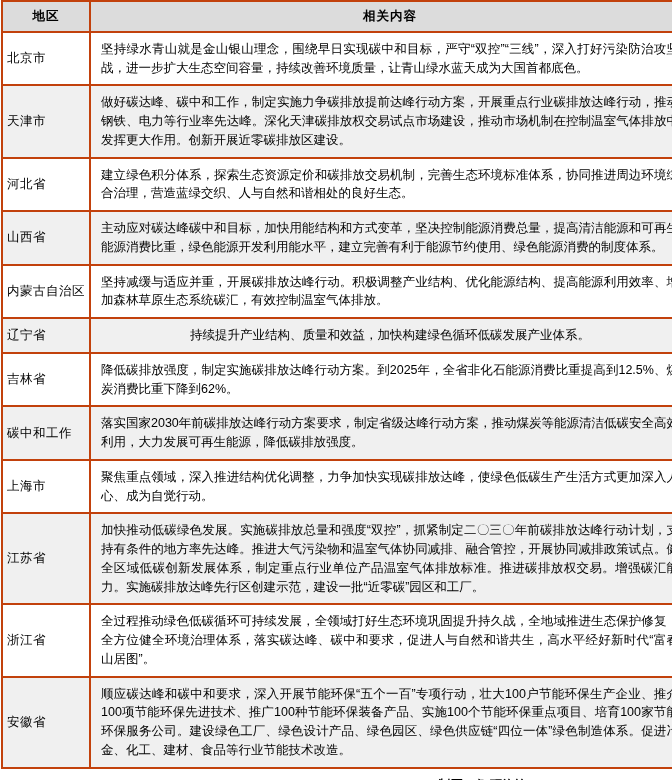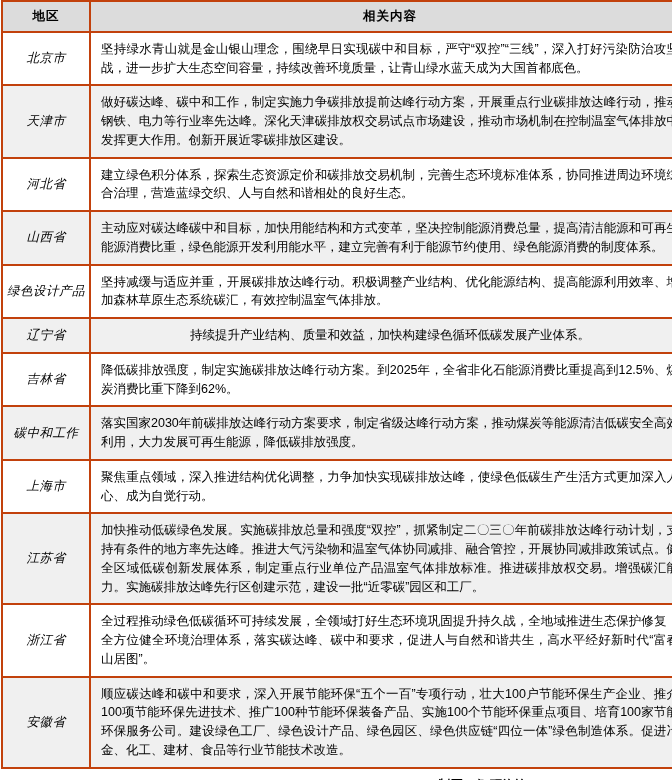--- a/index.html
+++ b/index.html
@@ -42,26 +42,24 @@
     font-weight: bold;
     text-align: center;
     padding: 5px 4px;
     font-size: 13px;
     letter-spacing: 1px;
   }
   th.col-region { width: 78px; }
   th.col-content { width: 590px; }
 
   td.region {
-    text-align: center;
     padding: 6px 4px;
     font-size: 12.5px;
     letter-spacing: 0.5px;
     background: #ffffff;
-    font-style: italic;
   }
   td.content {
     padding: 7px 10px;
     text-align: justify;
     text-justify: inter-ideograph;
     background: #ffffff;
   }
   tr.alt td.region,
   tr.alt td.content {
     background: #f0f0f0;
@@ -165,21 +163,21 @@
       </tr>
       <tr>
         <td class="region">河北省</td>
         <td class="content">建立绿色积分体系，探索生态资源定价和碳排放交易机制，完善生态环境标准体系，协同推进周边环境综合治理，营造蓝绿交织、人与自然和谐相处的良好生态。</td>
       </tr>
       <tr class="alt">
         <td class="region">山西省</td>
         <td class="content">主动应对碳达峰碳中和目标，加快用能结构和方式变革，坚决控制能源消费总量，提高清洁能源和可再生能源消费比重，绿色能源开发利用能水平，建立完善有利于能源节约使用、绿色能源消费的制度体系。</td>
       </tr>
       <tr>
-        <td class="region">绿色设计产品</td>
+        <td class="region">内蒙古自治区</td>
         <td class="content">坚持减缓与适应并重，开展碳排放达峰行动。积极调整产业结构、优化能源结构、提高能源利用效率、增加森林草原生态系统碳汇，有效控制温室气体排放。</td>
       </tr>
       <tr class="alt">
         <td class="region">辽宁省</td>
         <td class="content center">持续提升产业结构、质量和效益，加快构建绿色循环低碳发展产业体系。</td>
       </tr>
       <tr>
         <td class="region">吉林省</td>
         <td class="content">降低碳排放强度，制定实施碳排放达峰行动方案。到2025年，全省非化石能源消费比重提高到12.5%、煤炭消费比重下降到62%。</td>
       </tr>

